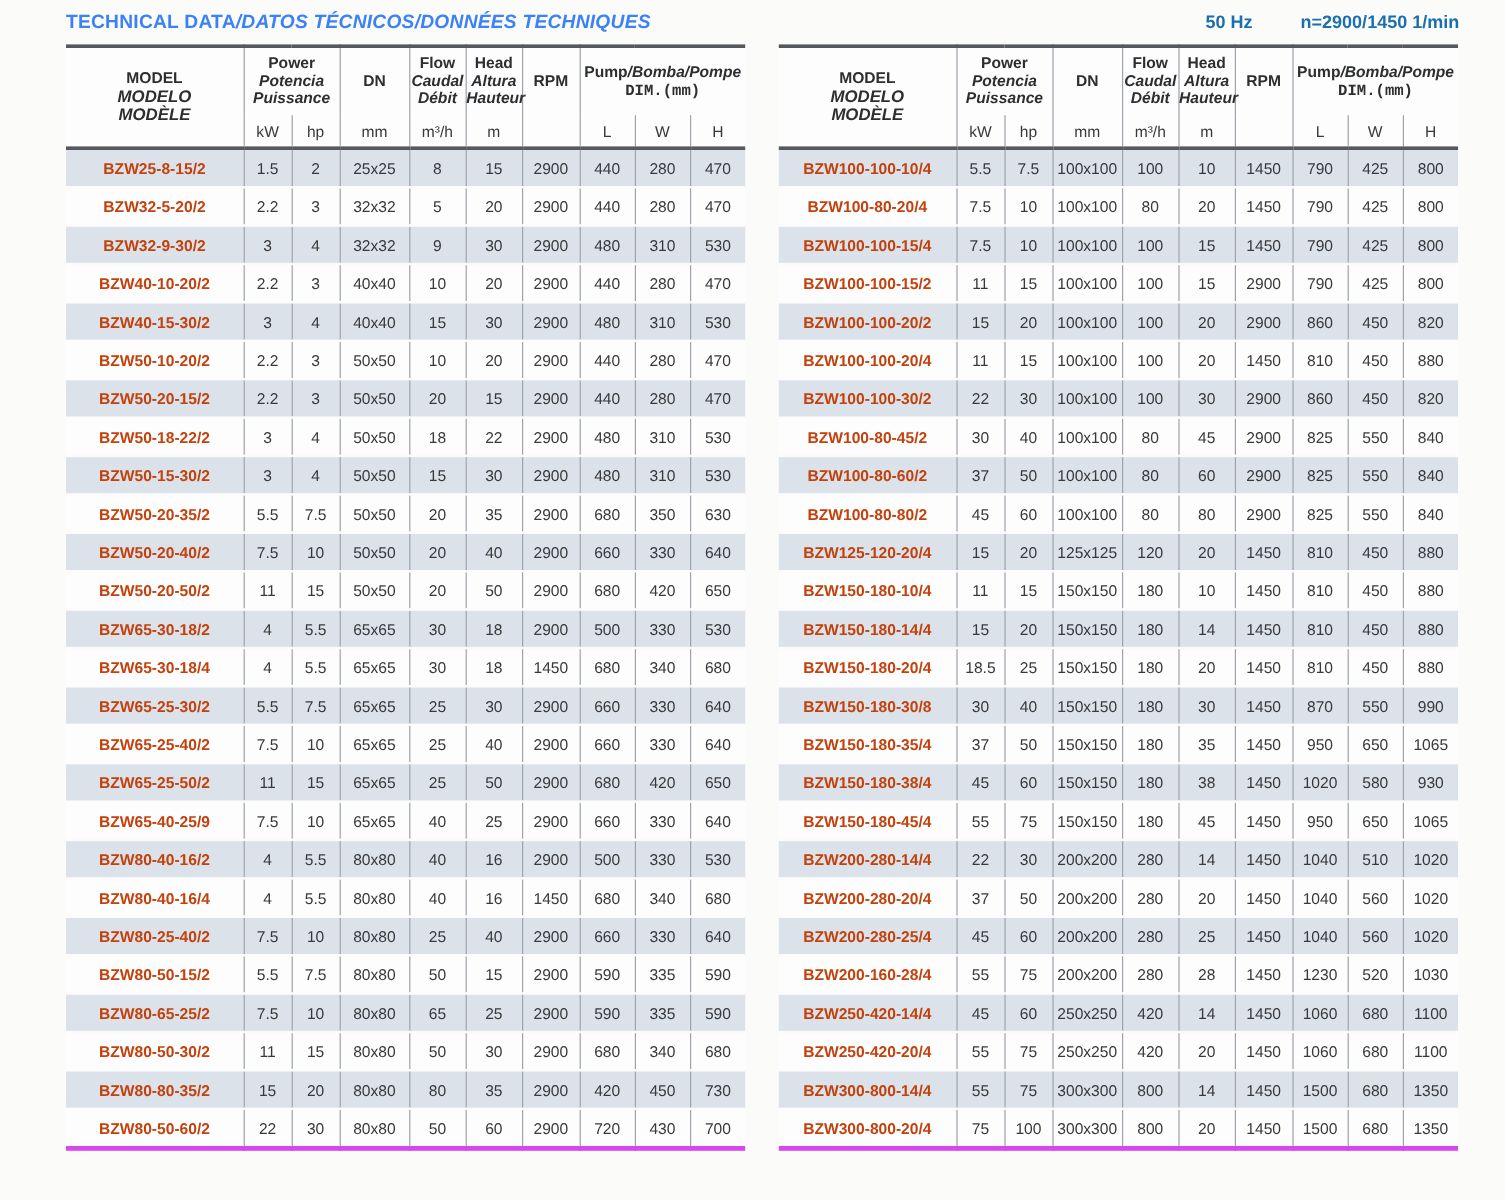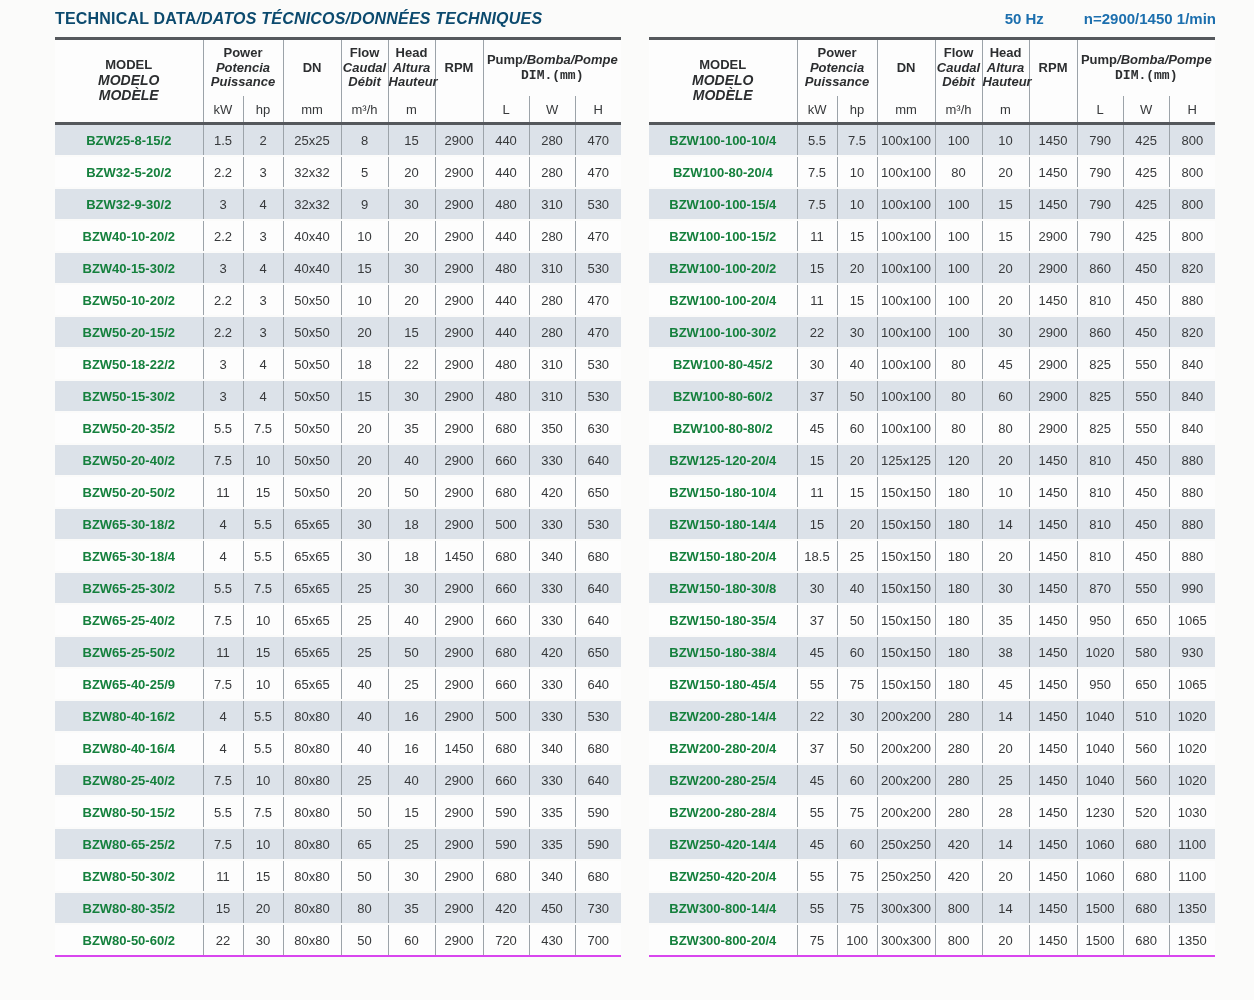--- a/index.html
+++ b/index.html
@@ -3,46 +3,46 @@
 <meta charset="utf-8">
 <style>
   html,body { margin:0; padding:0; background:#fbfbfa; }
   .page {
     width:1254px; height:1000px; box-sizing:border-box;
     padding:8px 38px 0 55px;
     font-family:"Liberation Sans","DejaVu Sans",sans-serif;
     color:#37393b; background:#fbfbfa;
   }
   .topbar { display:flex; justify-content:space-between; align-items:baseline; margin:2px 0 9px 0; }
-  .title { font-size:16px; font-weight:bold; color:#0c4a6e; letter-spacing:.2px; }
+  .title { font-size:16px; font-weight:bold; color:#3b82f6; letter-spacing:.2px; }
   .title .it { font-style:italic; }
   .freqs { display:flex; gap:40px; font-size:15px; font-weight:bold; color:#1c6fae;padding-left:14px; }
   .tables { display:flex; gap:28px; }
 
   table.spec {
     border-collapse:collapse; table-layout:fixed; width:566px;
-    border-top:3px solid #55585c; border-bottom:2px solid #d946ef;
+    border-top:3px solid #55585c; border-bottom:4px solid #d946ef;
     background:#fdfdfd;
   }
   .spec th, .spec td { padding:0; border-right:1px solid #9ca3a9; }
   .spec th:last-child, .spec td:last-child { border-right:none; }
 
   thead th { font-weight:bold; vertical-align:middle; text-align:center; color:#2c2e30; }
   tr.labels th { height:56px; font-size:13px; line-height:1.12; }
   tr.labels .b  { font-weight:bold; }
   tr.labels .bi { font-weight:bold; font-style:italic; }
   .dim2 { margin-top:1px;font-family:Liberation Mono, monospace; }
   tr.units th { height:26px; font-size:13px; font-weight:normal; color:#37393b;
                 border-bottom:3px solid #55585c;margin-top:37px; }
   th.model-h { border-bottom:3px solid #55585c; font-size:14px; }
   th.model-h .bi { font-size:14px; }
 
   tbody td { height:30px; text-align:center; vertical-align:middle;
              font-size:13px; color:#37393b; border-bottom:2px solid #fbfbfa; }
-  tbody td.model { font-weight:bold; color:#15803d; font-size:13px; }
+  tbody td.model { font-weight:bold; color:#c2410c; font-size:13px; }
   tbody tr:nth-child(odd) { background:#dce2e9; }
   tbody tr:last-child td { border-bottom:none; }
 </style>
 </head>
 <body>
 
 <div class="page">
 
   <div class="topbar">
     <div class="title"><span>TECHNICAL DATA</span><span class="it">/DATOS TÉCNICOS/DONNÉES TECHNIQUES</span></div>
@@ -733,21 +733,21 @@
             <td>60</td>
             <td>200x200</td>
             <td>280</td>
             <td>25</td>
             <td>1450</td>
             <td>1040</td>
             <td>560</td>
             <td>1020</td>
           </tr>
           <tr>
-            <td class="model">BZW200-280-28/4</td>
+            <td class="model">BZW200-160-28/4</td>
             <td>55</td>
             <td>75</td>
             <td>200x200</td>
             <td>280</td>
             <td>28</td>
             <td>1450</td>
             <td>1230</td>
             <td>520</td>
             <td>1030</td>
           </tr>

